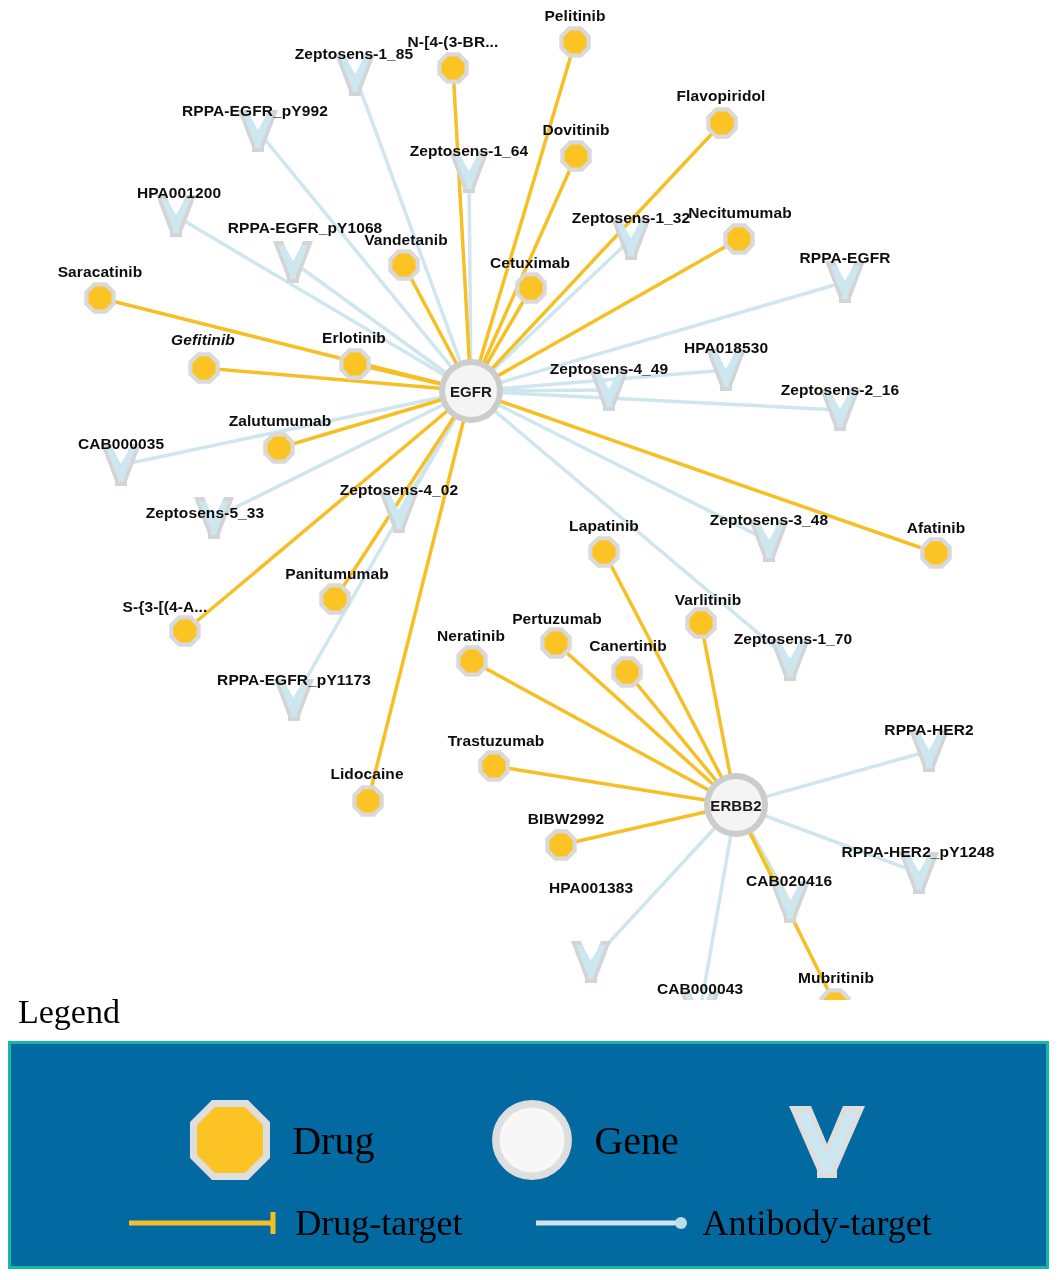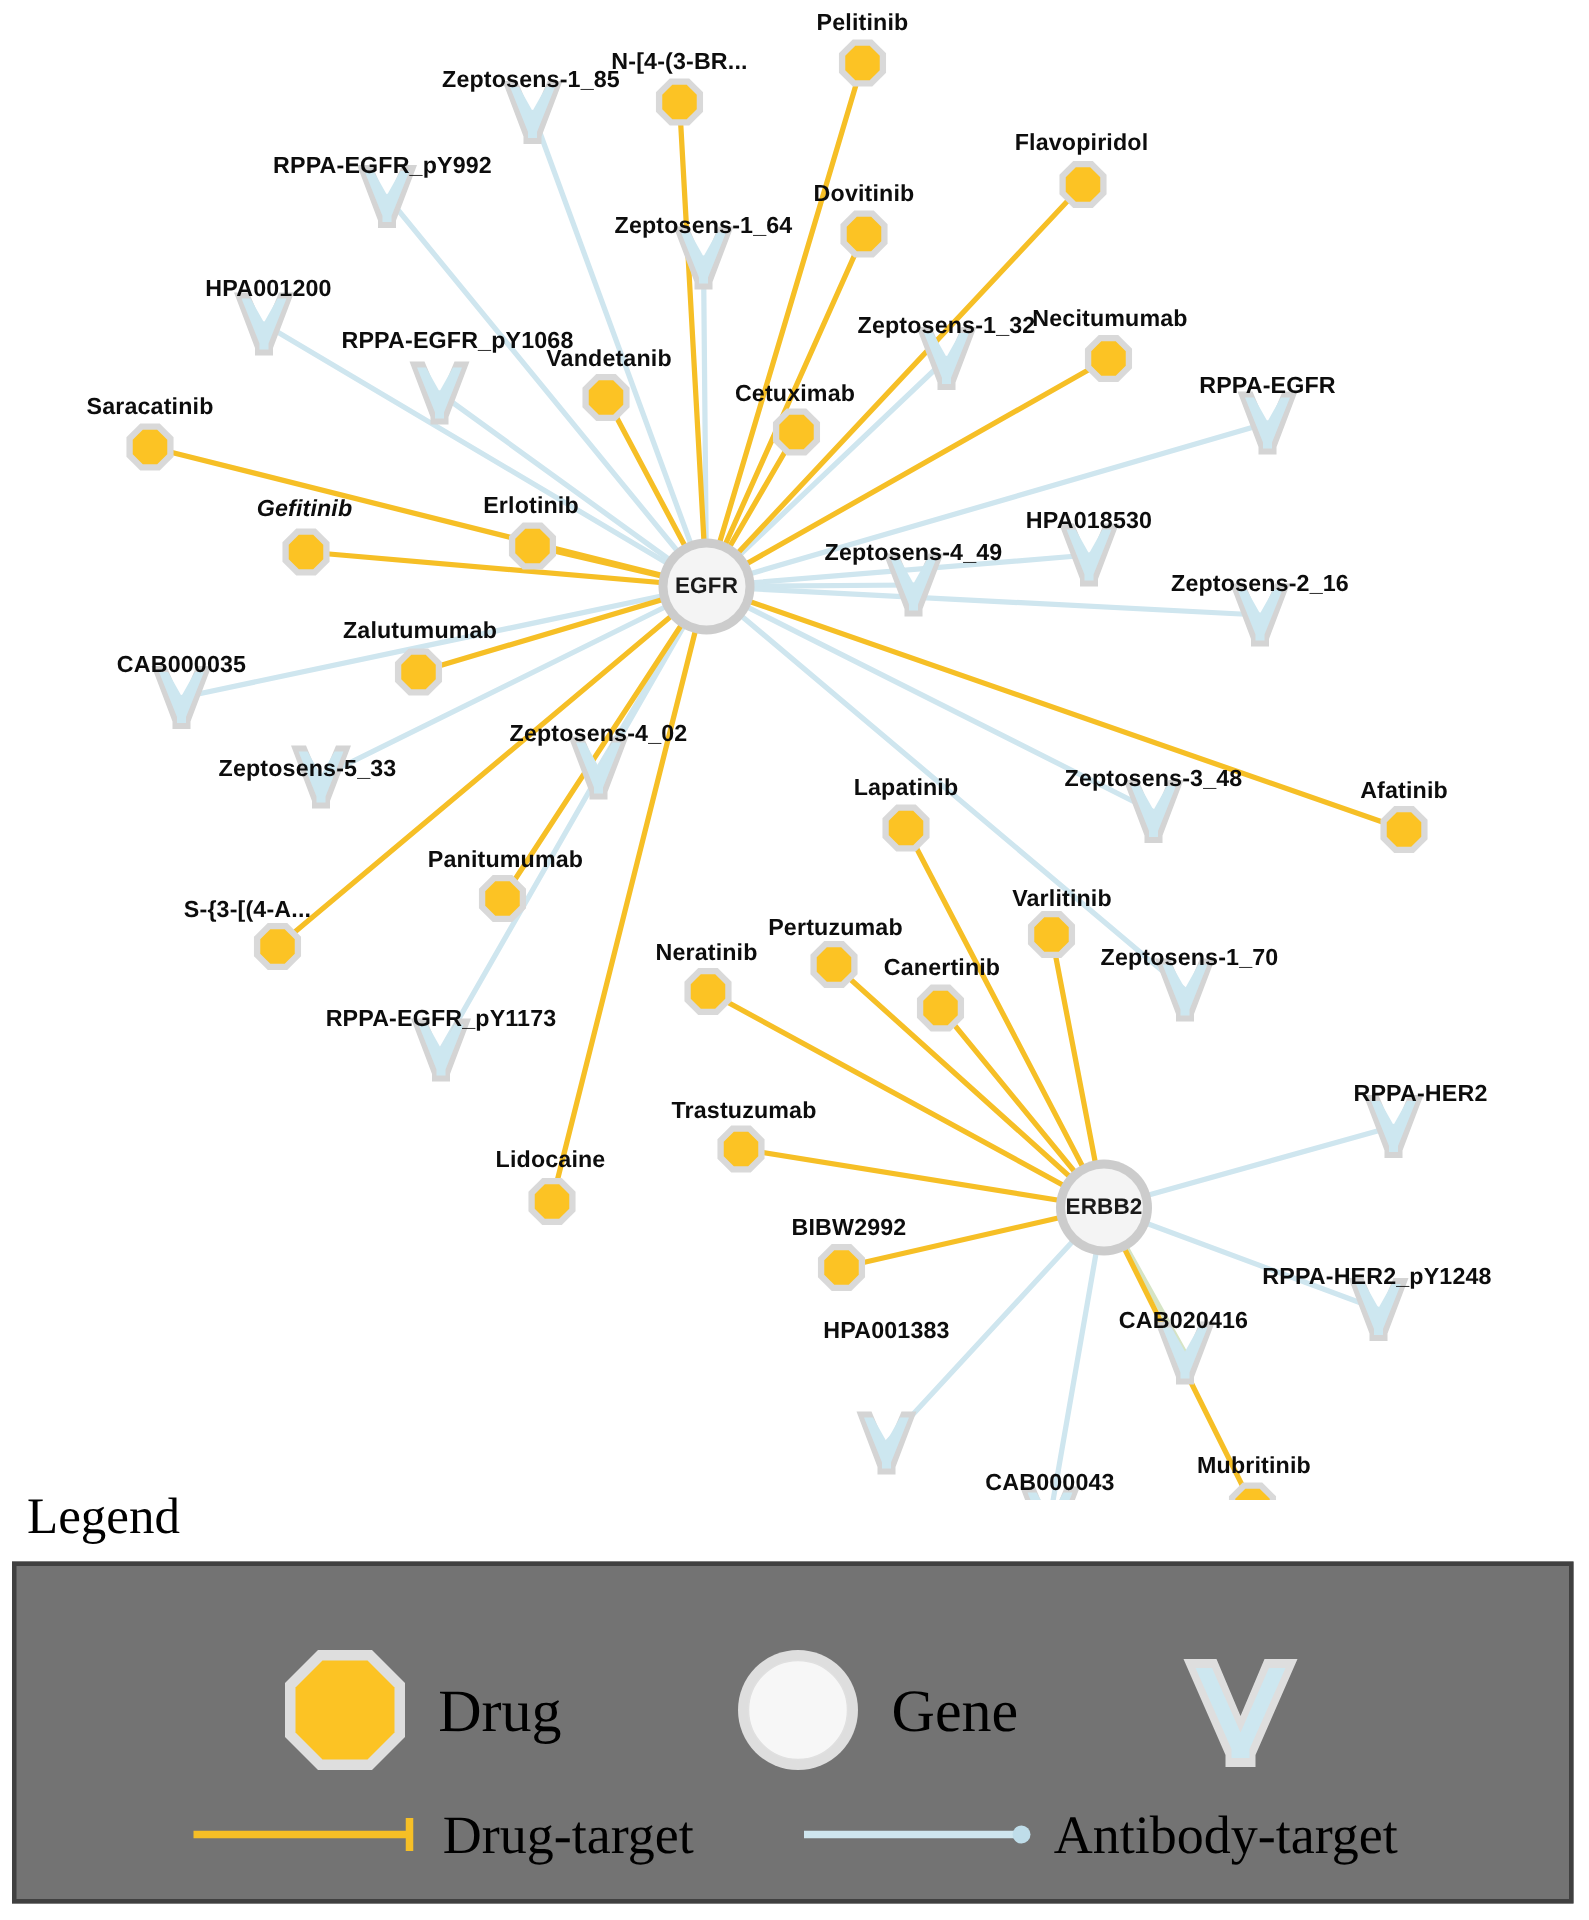--- a/index.html
+++ b/index.html
@@ -47,22 +47,22 @@
     font-family: "Liberation Serif", serif;
     font-size: 34px;
     color: #000;
   }
   .legend-box {
     position: absolute;
     left: 8px;
     top: 1041px;
     width: 1041px;
     height: 228px;
-    border: 3px solid #404040;
-    background: #737373;
+    border: 3px solid #14b8a6;
+    background: #0369a1;
     box-sizing: border-box;
   }
   .legend-row1 {
     position: absolute;
     left: 0;
     top: 46px;
     width: 100%;
     height: 100px;
     display: flex;
     align-items: center;
@@ -347,21 +347,21 @@
     <div class="node-label" style="left: 845px; top: 258px;">RPPA-EGFR</div>
     <div class="node-label" style="left: 726px; top: 348px;">HPA018530</div>
     <div class="node-label" style="left: 609px; top: 369px;">Zeptosens-4_49</div>
     <div class="node-label" style="left: 840px; top: 390px;">Zeptosens-2_16</div>
     <div class="node-label" style="left: 121px; top: 444px;">CAB000035</div>
     <div class="node-label" style="left: 205px; top: 513px;">Zeptosens-5_33</div>
     <div class="node-label" style="left: 399px; top: 490px;">Zeptosens-4_02</div>
     <div class="node-label" style="left: 769px; top: 520px;">Zeptosens-3_48</div>
     <div class="node-label" style="left: 793px; top: 639px;">Zeptosens-1_70</div>
     <div class="node-label" style="left: 294px; top: 680px;">RPPA-EGFR_pY1173</div>
-    <div class="node-label" style="left: 929px; top: 730px; margin-left: 18px;">RPPA-HER2</div>
+    <div class="node-label" style="left: 929px; top: 730px;">RPPA-HER2</div>
     <div class="node-label" style="left: 918px; top: 852px;">RPPA-HER2_pY1248</div>
     <div class="node-label" style="left: 789px; top: 881px;">CAB020416</div>
     <div class="node-label" style="left: 591px; top: 888px;">HPA001383</div>
     <div class="node-label" style="left: 700px; top: 989px;">CAB000043</div>
     <div class="node-label" style="left: 575px; top: 16px;">Pelitinib</div>
     <div class="node-label" style="left: 453px; top: 42px;">N-[4-(3-BR...</div>
     <div class="node-label" style="left: 721px; top: 96px;">Flavopiridol</div>
     <div class="node-label" style="left: 576px; top: 130px;">Dovitinib</div>
     <div class="node-label" style="left: 740px; top: 213px;">Necitumumab</div>
     <div class="node-label" style="left: 406px; top: 240px;">Vandetanib</div>

